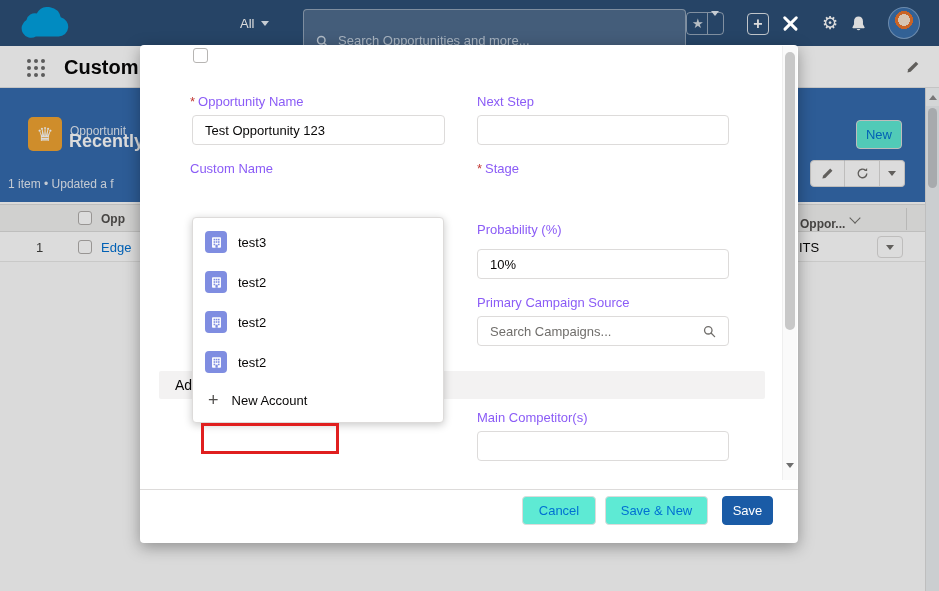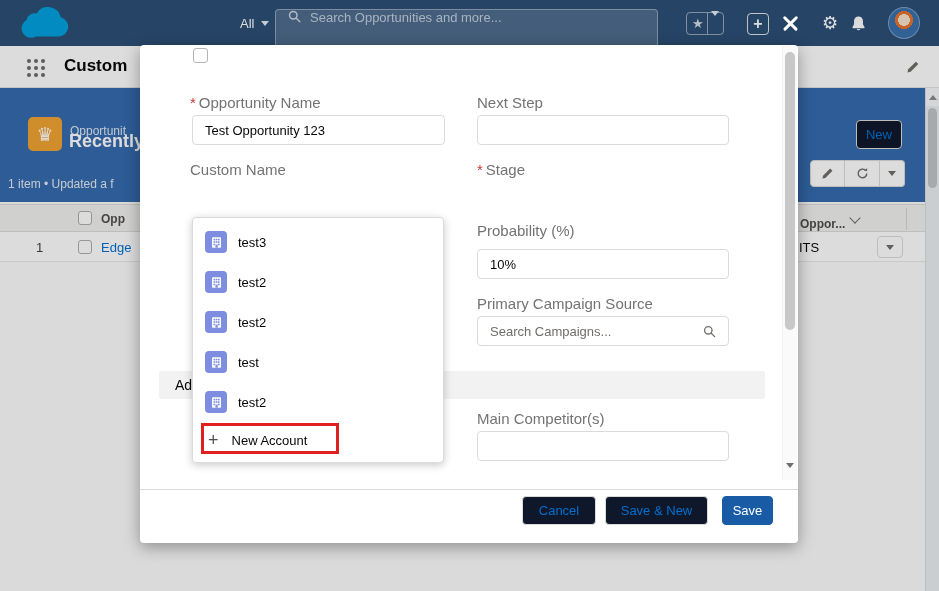--- a/index.html
+++ b/index.html
@@ -4,37 +4,37 @@
 <style>
   *{box-sizing:border-box;margin:0;padding:0}
   body{background:#444;font-family:"Liberation Sans",sans-serif}
   .screen{position:relative;width:939px;height:591px;overflow:hidden;background:#fff;font-size:13px;color:#080707}
 
   
   .app-header{position:absolute;top:0;left:0;right:0;height:46px;background:#2c4f76}
   .sf-cloud{position:absolute;left:18px;top:7px;width:56px;height:32px}
   .scope{position:absolute;left:240px;top:9px;height:28px;display:flex;align-items:center;gap:7px;color:#fff;cursor:pointer}
   .caret-w{width:0;height:0;border-left:4px solid transparent;border-right:4px solid transparent;border-top:5px solid #e6edf5}
-  .search-box{position:absolute;left:275px;top:9px;width:383px;height:40px;border:1px solid rgba(255,255,255,.38);background:rgba(255,255,255,.17);border-radius:4px;display:flex;align-items:flex-start;padding:0 12px;gap:9px;cursor:text}
+  .search-box{position:absolute;left:303px;top:9px;width:383px;height:40px;border:1px solid rgba(255,255,255,.38);background:rgba(255,255,255,.17);border-radius:4px;display:flex;align-items:flex-end;padding:0 12px;gap:9px;cursor:text}
   .search-box .ph{color:#c3d0df;font-size:13px;white-space:nowrap;overflow:hidden}
   .hdr-ic{position:absolute;display:flex;align-items:center;justify-content:center;color:#fff;cursor:pointer}
   .fav-group{left:686px;top:12px;width:38px;height:23px;border:1px solid rgba(255,255,255,.5);border-radius:4px}
   .fav-group .star{font-size:13px;color:rgba(255,255,255,.8);padding:0 3px 0 5px}
   .fav-group .sep{width:1px;height:100%;background:rgba(255,255,255,.5)}
   .fav-group .dd{padding:0 4px}
   .plus-btn{left:747px;top:13px;width:22px;height:22px;border:1px solid rgba(255,255,255,.85);border-radius:4px;font-size:16px;font-weight:bold}
   .gear{left:819px;top:12px;width:22px;height:22px;font-size:18px}
   .bell{left:848px;top:13px;width:20px;height:20px}
   .avatar{left:888px;top:7px;width:32px;height:32px;border-radius:50%;background:radial-gradient(circle at 50% 40%,#f7e3cf 0 6px,#e8732a 6px 9px,#3a70ad 9px 100%);border:1px solid rgba(255,255,255,.35)}
 
   
   .nav-row{position:absolute;top:46px;left:0;right:0;height:42px;background:#fff;border-bottom:1px solid #e3e3e3}
   .waffle{position:absolute;left:27px;top:13px;width:4px;height:4px;border-radius:50%;background:#6b6b6b;
     box-shadow:7px 0 0 #6b6b6b,14px 0 0 #6b6b6b,0 7px 0 #6b6b6b,7px 7px 0 #6b6b6b,14px 7px 0 #6b6b6b,0 14px 0 #6b6b6b,7px 14px 0 #6b6b6b,14px 14px 0 #6b6b6b}
-  .app-name{position:absolute;left:64px;top:10px;font-size:17px;font-weight:bold;color:#080707}
+  .app-name{position:absolute;left:64px;top:10px;font-size:20px;font-weight:bold;color:#080707}
   .nav-pencil{position:absolute;left:906px;top:14px;color:#706e6b}
 
   
   .page{position:absolute;top:88px;left:0;right:0;bottom:0;background:#fdfdfd}
   .banner{position:absolute;top:0;left:0;right:0;height:114px;background:#346aae}
   .obj-icon{position:absolute;left:28px;top:29px;width:34px;height:34px;border-radius:5px;background:var(--opportunity-icon,#f0a431);display:flex;align-items:center;justify-content:center;color:#fff;font-size:19px}
   .obj-label{position:absolute;left:70px;top:36px;font-size:12px;color:rgba(255,255,255,.85)}
   .list-title{position:absolute;left:69px;top:43px;font-size:18px;font-weight:bold;color:#fff}
   .list-meta{position:absolute;left:8px;top:89px;font-size:12px;color:#e4ebf4}
   .new-btn{position:absolute;left:856px;top:32px;width:46px;height:27px}
@@ -55,39 +55,39 @@
   .tri-up{width:0;height:0;border-left:4px solid transparent;border-right:4px solid transparent;border-bottom:5px solid #8a8a8a}
   .page-scroll .thumb{position:absolute;top:20px;left:2px;width:9px;height:80px;border-radius:5px;background:#c2c5c9;cursor:grab}
 
   
   .overlay{position:absolute;inset:0;background:rgba(8,7,7,.14);z-index:10}
   .modal-close{position:absolute;left:780px;top:13px;width:21px;height:21px;z-index:30;cursor:pointer;background:none;border:none}
   .modal-close i{position:absolute;left:1px;top:9px;width:19px;height:2.6px;border-radius:2px;background:#fff;display:block}
   .modal-close i:first-child{transform:rotate(45deg)}
   .modal-close i:last-child{transform:rotate(-45deg)}
   .modal{position:absolute;left:140px;top:45px;width:658px;height:498px;background:#fff;border-radius:4px;box-shadow:0 4px 16px rgba(0,0,0,.35);z-index:20}
-  .label{position:absolute;font-size:15px;color:#737373}
+  .label{position:absolute;font-size:13px;color:#8b5cf6}
   .required::before{content:"*";color:#c23934;margin-right:3px}
   .input{position:absolute;height:30px;border:1px solid #dddbda;border-radius:4px;background:#fff;display:flex;align-items:center;padding:0 12px;font-size:13px;color:#080707;cursor:text}
   .input .ph{color:#706e6b}
   .input .trail{margin-left:auto;color:#706e6b;display:flex;align-items:center}
   .combobox{border-color:#1589ee;box-shadow:0 0 3px #0070d2}
   .select{cursor:pointer}
   .section-bar{position:absolute;left:19px;top:326px;width:606px;height:28px;background:#f3f2f2;border-radius:2px;display:flex;align-items:center;padding-left:16px;font-size:14px;color:#080707}
   .dropdown{position:absolute;left:52px;top:172px;width:252px;background:#fff;border:1px solid #dddbda;border-radius:4px;box-shadow:0 2px 9px rgba(0,0,0,.22);padding:4px 0;z-index:5}
   .dd-item{display:flex;align-items:center;height:40px;padding:0 12px;gap:11px;cursor:pointer}
   .acct-icon{width:22px;height:22px;border-radius:4px;background:var(--account-icon,#7f8de1);display:flex;align-items:center;justify-content:center;flex:none}
   .dd-new{display:flex;align-items:center;height:36px;padding:0 15px;gap:13px;cursor:pointer}
   .plus-glyph{font-size:18px;color:#514f4d;line-height:1}
   .m-scroll{position:absolute;right:1px;top:1px;width:15px;height:434px;background:#fafafa;border-left:1px solid #efefef}
   .m-scroll .thumb{position:absolute;left:2px;top:6px;width:10px;height:278px;border-radius:6px;background:#c8c8c8;cursor:grab}
   .m-scroll .dn{position:absolute;left:3px;top:422px}
   .m-scroll .tri{width:0;height:0;border-left:4px solid transparent;border-right:4px solid transparent;border-top:5px solid #6e6e6e}
   .footer-line{position:absolute;left:0;right:0;top:444px;border-top:1px solid #dddbda}
-  .btn{position:absolute;height:29px;display:flex;align-items:center;justify-content:center;border:1px solid #dddbda;border-radius:4px;background:#0f172a;color:var(--brand-blue,#0070d2);font-size:13px;cursor:pointer}
+  .btn{position:absolute;height:29px;display:flex;align-items:center;justify-content:center;border:1px solid #dddbda;border-radius:4px;background:#5eead4;color:var(--brand-blue,#0070d2);font-size:13px;cursor:pointer}
   .btn-brand{background:var(--save-button,#1a5ba6);border-color:var(--save-button,#1a5ba6);color:#fff}
   .annotation{position:absolute;left:201px;top:423px;width:138px;height:31px;border:3px solid var(--annotation-red,#e01f1f);z-index:40;pointer-events:none}
   .mini-cbx{position:absolute;left:53px;top:3px;width:15px;height:15px;border:1px solid #b7b5b3;border-radius:3px;background:#fff;cursor:pointer}
 </style>
 </head>
 <body>
 
 <div class="screen">
 
   <header class="app-header">
@@ -311,39 +311,20 @@
                 <rect x="9.8" y="3.4" width="2" height="2"></rect>
                 <rect x="4.4" y="6.4" width="2" height="2"></rect>
                 <rect x="7.1" y="6.4" width="2" height="2"></rect>
                 <rect x="9.8" y="6.4" width="2" height="2"></rect>
                 <rect x="4.4" y="9.4" width="2" height="2"></rect>
                 <rect x="9.8" y="9.4" width="2" height="2"></rect>
                 <rect x="6.7" y="10.6" width="2.8" height="3.9"></rect>
               </g>
             </svg>
           </span>
-        <span>test</span>
-      </div>
-      <div class="dd-item">
-        <span class="acct-icon">
-            <svg width="13" height="13" viewBox="0 0 16 16">
-              <rect x="2.5" y="1.5" width="11" height="13" rx="1" fill="#fff"></rect>
-              <g fill="var(--account-icon,#7f8de1)">
-                <rect x="4.4" y="3.4" width="2" height="2"></rect>
-                <rect x="7.1" y="3.4" width="2" height="2"></rect>
-                <rect x="9.8" y="3.4" width="2" height="2"></rect>
-                <rect x="4.4" y="6.4" width="2" height="2"></rect>
-                <rect x="7.1" y="6.4" width="2" height="2"></rect>
-                <rect x="9.8" y="6.4" width="2" height="2"></rect>
-                <rect x="4.4" y="9.4" width="2" height="2"></rect>
-                <rect x="9.8" y="9.4" width="2" height="2"></rect>
-                <rect x="6.7" y="10.6" width="2.8" height="3.9"></rect>
-              </g>
-            </svg>
-          </span>
         <span>test2</span>
       </div>
       <div class="dd-new">
         <span class="plus-glyph">+</span>
         <span>New Account</span>
       </div>
     </div>
 
     <div class="m-scroll">
       <span class="thumb"></span>

